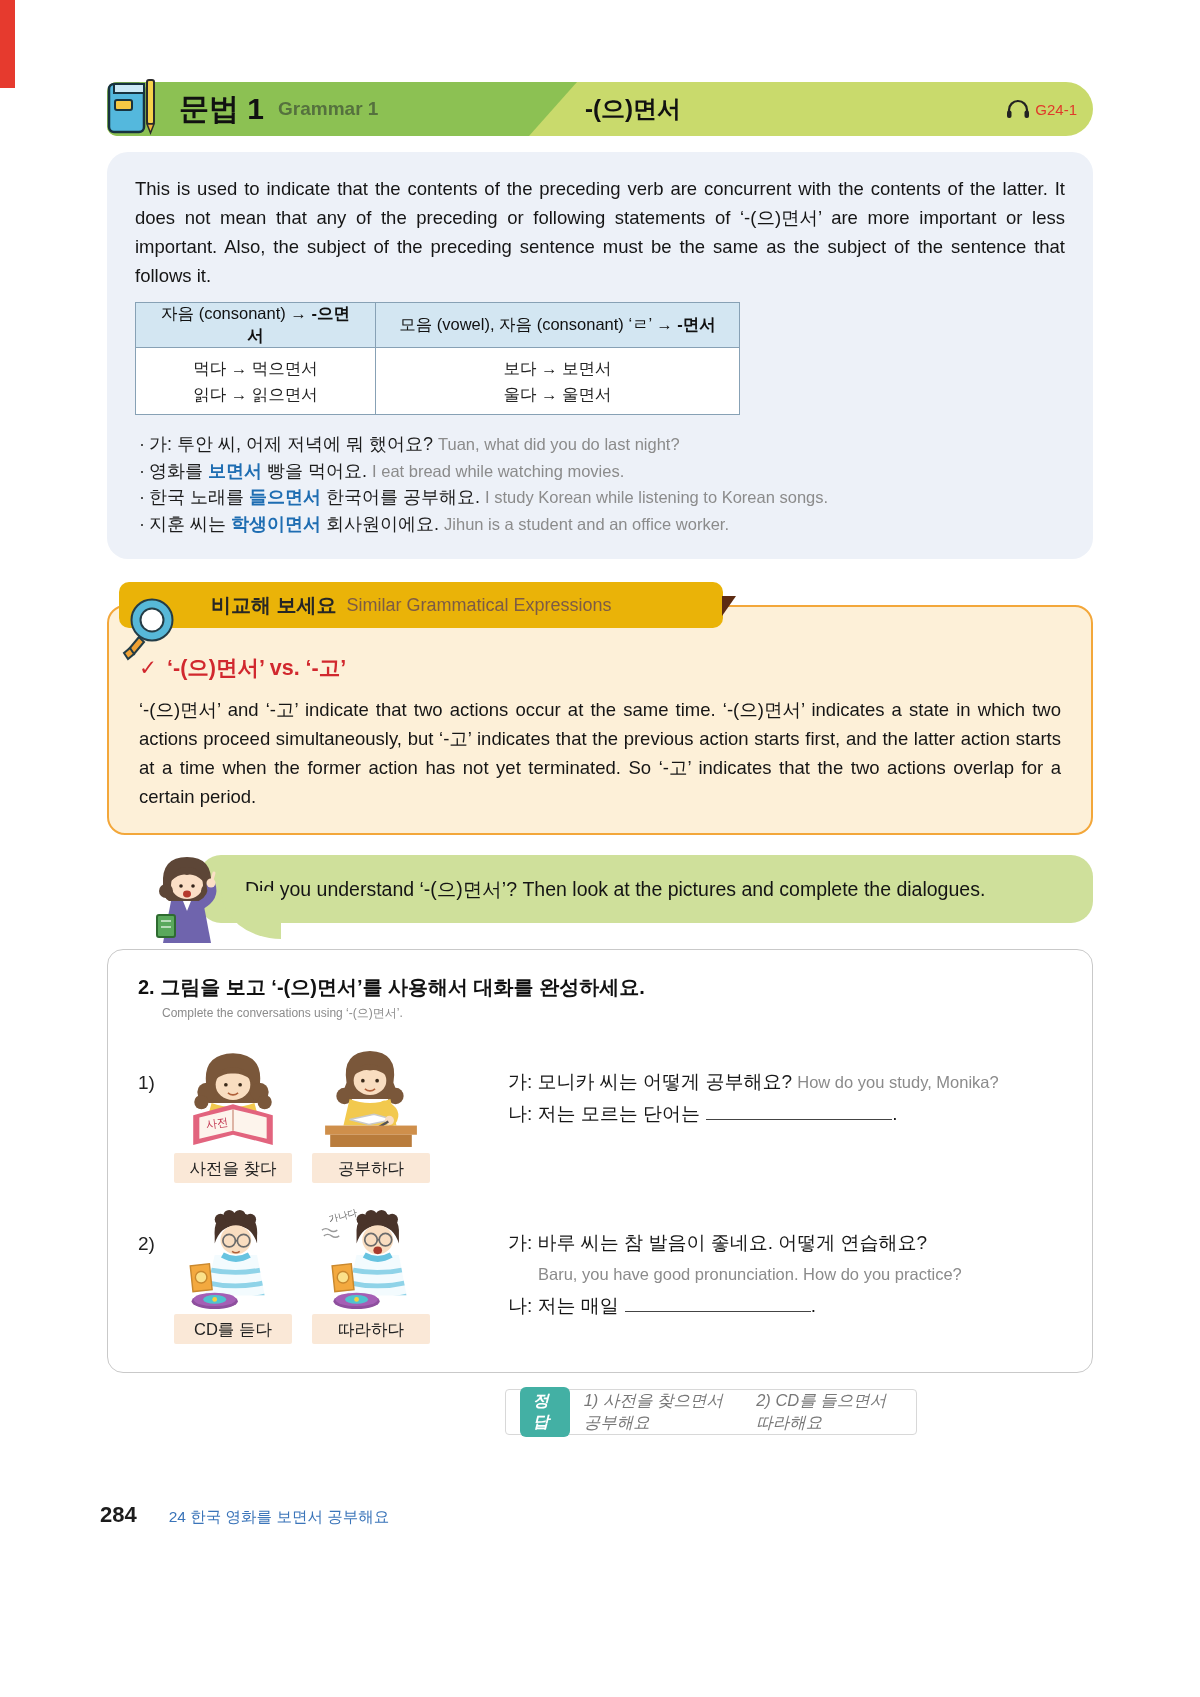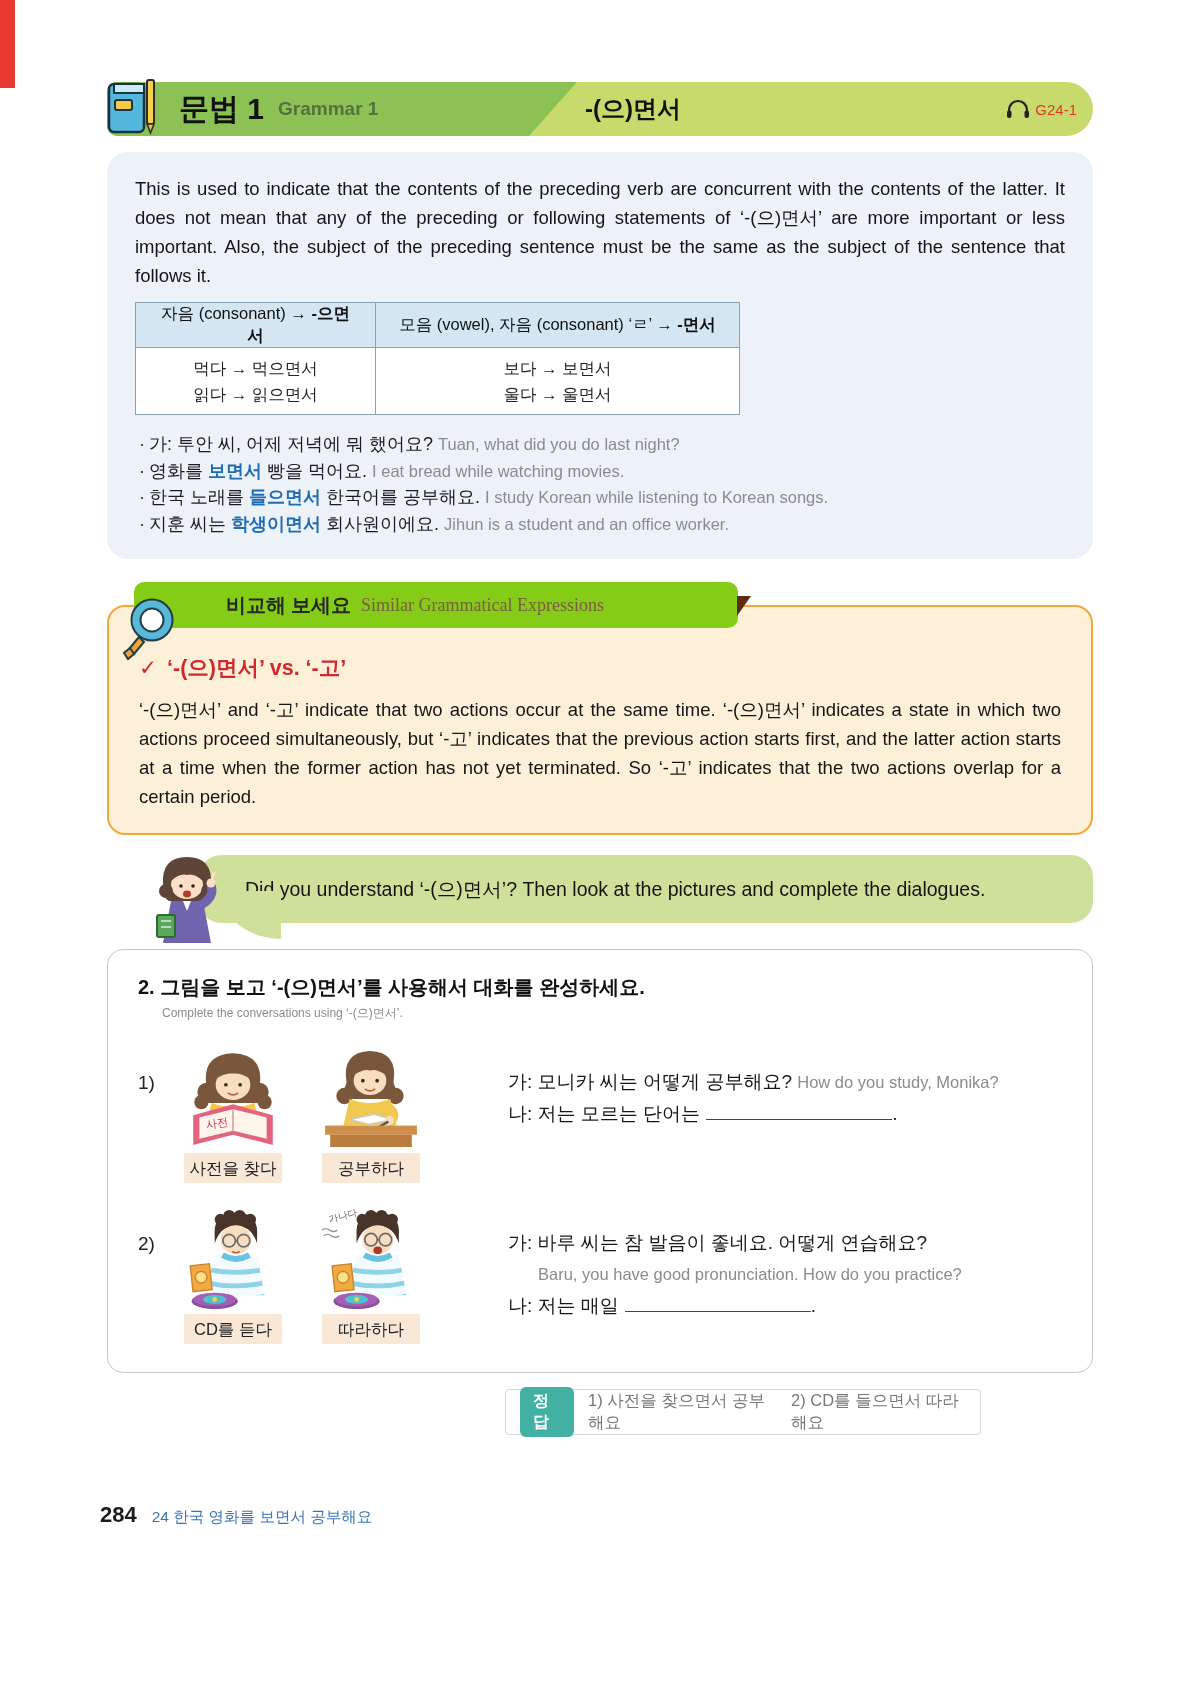--- a/index.html
+++ b/index.html
@@ -31,22 +31,22 @@
   .conj-table td.wide { width:364px; }
   .conj-line { line-height:26px; color:#222; }
   .ex-line { font-size:18px; line-height:26.5px; color:#1c1c1c; }
   .ex-line .bullet { display:inline-block; width:14px; text-align:center; color:#333; }
   .ex-line .indent { display:inline-block; width:14px; }
   .kw { color:#1e6db2; font-weight:bold; }
   .en { color:#8b8b8b; font-size:16.5px; }
 
   
   .compare-wrap { position:relative; margin-top:46px; }
-  .compare-tab { position:absolute; top:-23px; left:27px; width:604px; height:46px; background:#84cc16;
-    border-radius:10px; display:flex; align-items:center; padding-left:92px; gap:10px; z-index:2;font-family:Liberation Serif, serif; }
+  .compare-tab { position:absolute; top:-23px; left:12px; width:604px; height:46px; background:#eab308;
+    border-radius:10px; display:flex; align-items:center; padding-left:92px; gap:10px; z-index:2; }
   .tab-fold { position:absolute; right:-13px; top:14px; width:0; height:0;
     border-top:20px solid #5d2b12; border-right:14px solid transparent; }
   .magnifier-icon { position:absolute; left:14px; top:-8px; width:62px; height:70px; z-index:3; }
   .tab-ko { font-size:20px; font-weight:bold; color:#262626; }
   .tab-en { font-size:18px; color:#7d5b45; }
   .compare-box { background:#fdf0d8; border:2px solid #f3a73a; border-radius:18px; padding:46px 30px 22px; }
   .compare-heading { color:#d1282e; font-size:21.5px; font-weight:bold; }
   .compare-heading .mark { margin-right:10px; font-weight:bold; }
   .compare-body { margin-top:13px; font-size:18.5px; line-height:29px; color:#151515; text-align:justify; }
   .compare-examples { margin-top:15px; }
@@ -61,34 +61,34 @@
 
   
   .exercise-box { margin-top:26px; border:1.5px solid #c9c9c9; border-radius:16px; padding:24px 30px 28px; }
   .ex-title { font-size:20px; font-weight:bold; color:#111; }
   .ex-subtitle { margin:4px 0 0 24px; font-size:12px; color:#8b8b8b; }
   .item { display:flex; margin-top:24px; }
   .item-label { width:34px; font-size:19px; color:#222; padding-top:26px; }
   .pics { display:flex; gap:16px; width:300px; }
   .pic-col { display:flex; flex-direction:column; align-items:center; }
   .pic { width:122px; height:102px; }
-  .caption { margin-top:5px; background:#fae8d7; width:98px; height:30px; line-height:30px; text-align:center; font-size:16.5px; color:#222; border-radius:2px; }
+  .caption { margin-top:5px; background:#fae8d7; width:118px; height:30px; line-height:30px; text-align:center; font-size:16.5px; color:#222; border-radius:2px; }
   .dialogue { flex:1; padding-left:36px; padding-top:20px; font-size:19px; line-height:31px; color:#171717; }
   .dialogue .en { display:inline; }
   .dialogue .en-block { margin-left:30px; }
   .blank { display:inline-block; width:186px; height:17px; border-bottom:1.5px solid #444; margin-left:6px; }
 
   
-  .answer-bar { margin-top:16px; margin-left:398px; width:476px; height:46px; border:1.5px solid #d8d8d8;
-    border-radius:4px; background:#fff; display:flex; align-items:center; padding:0 14px; gap:14px; }
+  .answer-bar { margin-top:16px; margin-left:398px; width:412px; height:46px; border:1.5px solid #d8d8d8;
+    border-radius:4px; background:#fff; display:flex; align-items:center; padding:0 14px; gap:14px;font-style:italic; }
   .answer-badge { background:#43b0a4; color:#fff; font-weight:bold; font-size:16px; padding:4px 13px; border-radius:6px; }
   .answer-text { color:#787878; font-size:16.5px; display:flex; gap:20px; }
 
   
-  .footer { position:absolute; left:100px; top:1502px; display:flex; align-items:baseline; gap:15px; }
+  .footer { position:absolute; left:100px; top:1502px; display:flex; align-items:baseline; gap:32px; }
   .page-num { font-size:22px; font-weight:bold; color:#1c1c1c; }
   .chapter { font-size:15.5px; color:#3a74b9; }
 </style>
 </head>
 <body>
 
 <div class="page">
   <div class="red-tab"></div>
 
   <div class="content">

